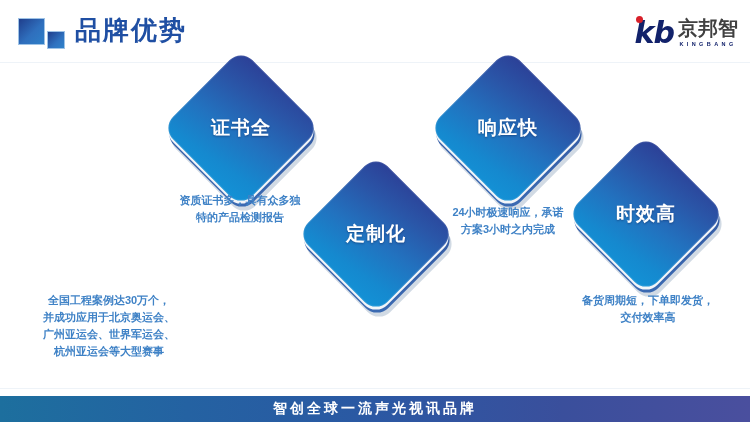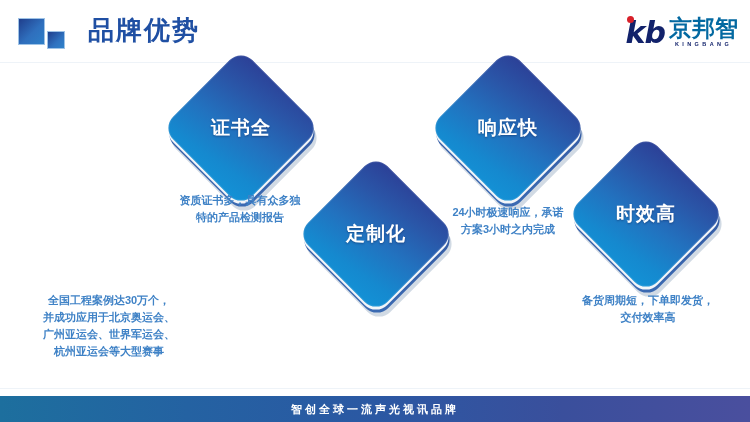--- a/index.html
+++ b/index.html
@@ -53,21 +53,21 @@
     position: absolute;
     left: 47px;
     top: 31px;
     width: 16px;
     height: 16px;
     background: linear-gradient(135deg, #1f3e8c 0%, #2f72c0 60%, #2f82ca 100%);
     border: 1px solid #9fc3e6;
   }
   .page-title {
     position: absolute;
-    left: 88px;
+    left: 75px;
     top: 13px;
     font-size: 26px;
     font-weight: bold;
     letter-spacing: 2px;
     color: #1f4fa3;
     line-height: 34px;
     white-space: nowrap;
     text-align: center;
   }
 
@@ -100,23 +100,23 @@
     background: #d8202a;
     border-radius: 50%;
   }
   .logo-cn-wrap {
     margin-left: 4px;
     display: flex;
     flex-direction: column;
     align-items: stretch;
   }
   .logo-cn {
-    font-size: 23px;
-    font-weight: bold;
-    color: #0369a1;
+    font-size: 20px;
+    font-weight: bold;
+    color: #404040;
     line-height: 24px;
     letter-spacing: 0px;
     white-space: nowrap;
   }
   .logo-en {
     font-size: 5.5px;
     font-weight: bold;
     color: #12226b;
     letter-spacing: 3.4px;
     line-height: 8px;
@@ -227,21 +227,21 @@
     left: 0;
     bottom: 0;
     width: 750px;
     height: 26px;
     background: linear-gradient(90deg, #1d6f9e 0%, #2462a2 25%, #2b58a3 50%, #3a4f9c 75%, #4a4f9e 100%);
     display: flex;
     align-items: center;
     justify-content: center;
   }
   .footer-text {
-    font-size: 11px;
+    font-size: 14px;
     font-weight: bold;
     color: #ffffff;
     letter-spacing: 3px;
     white-space: nowrap;
   }
 </style>
 </head>
 <body>
 
 <div id="slide">

